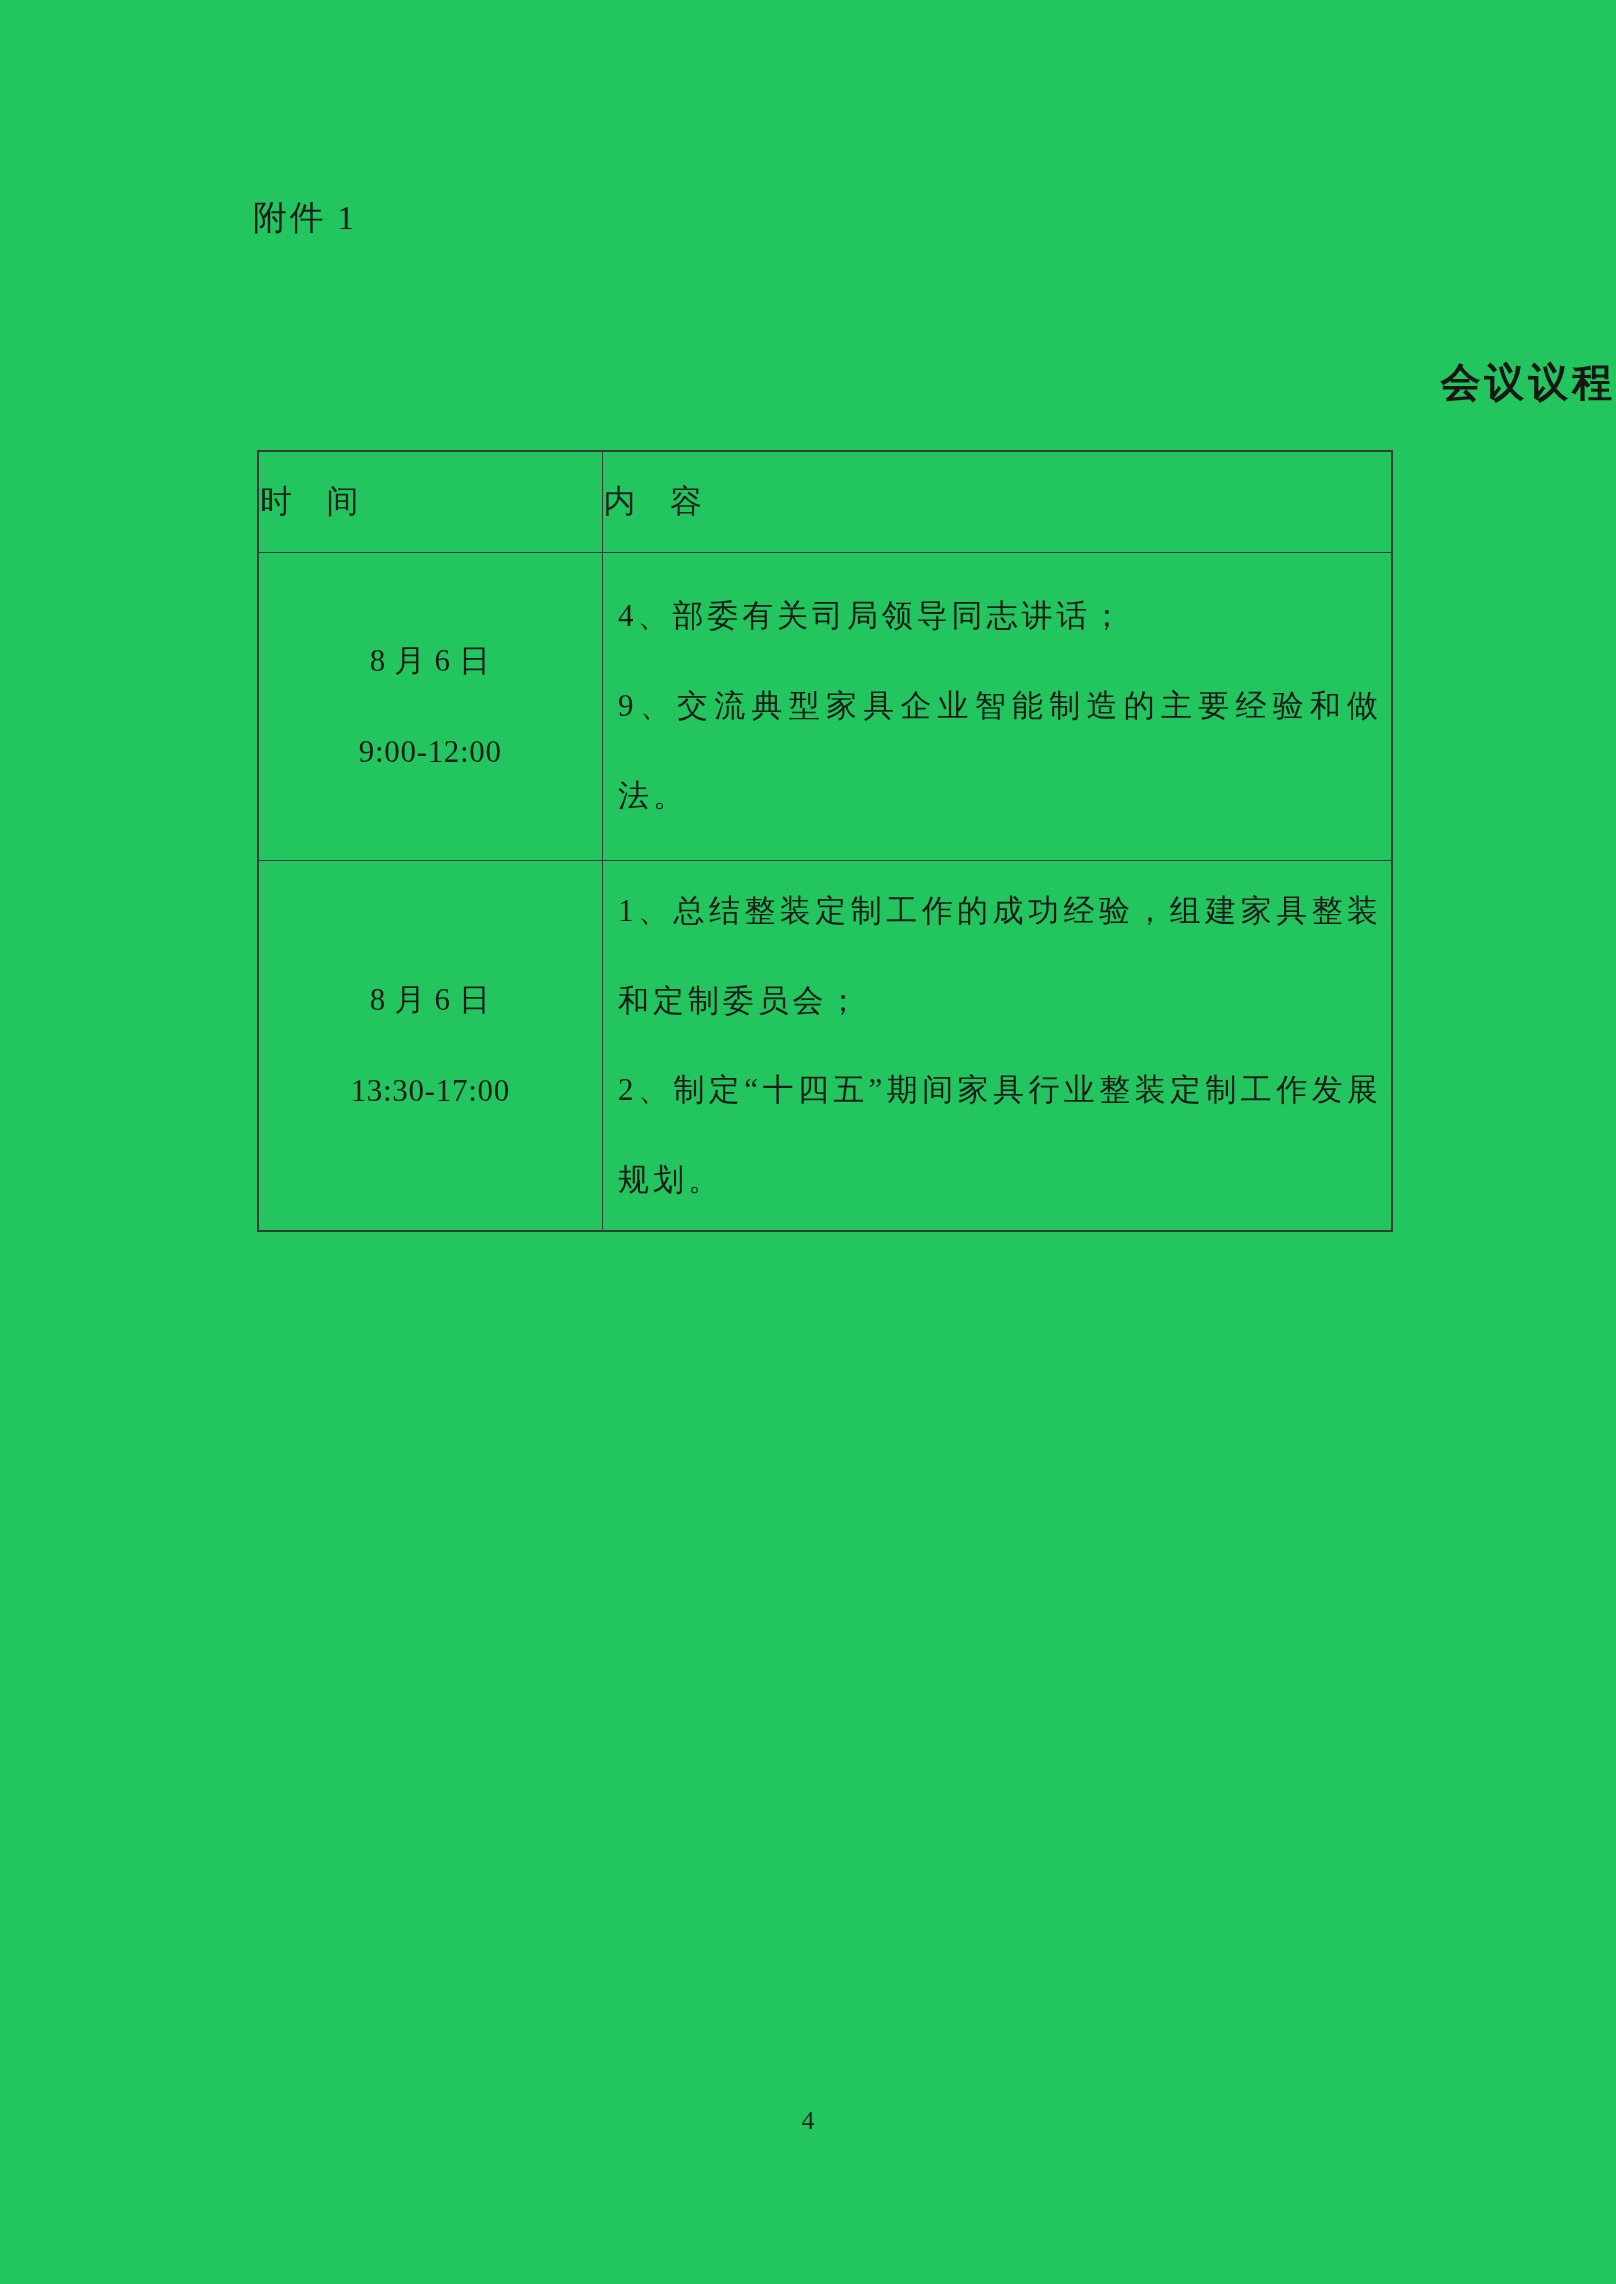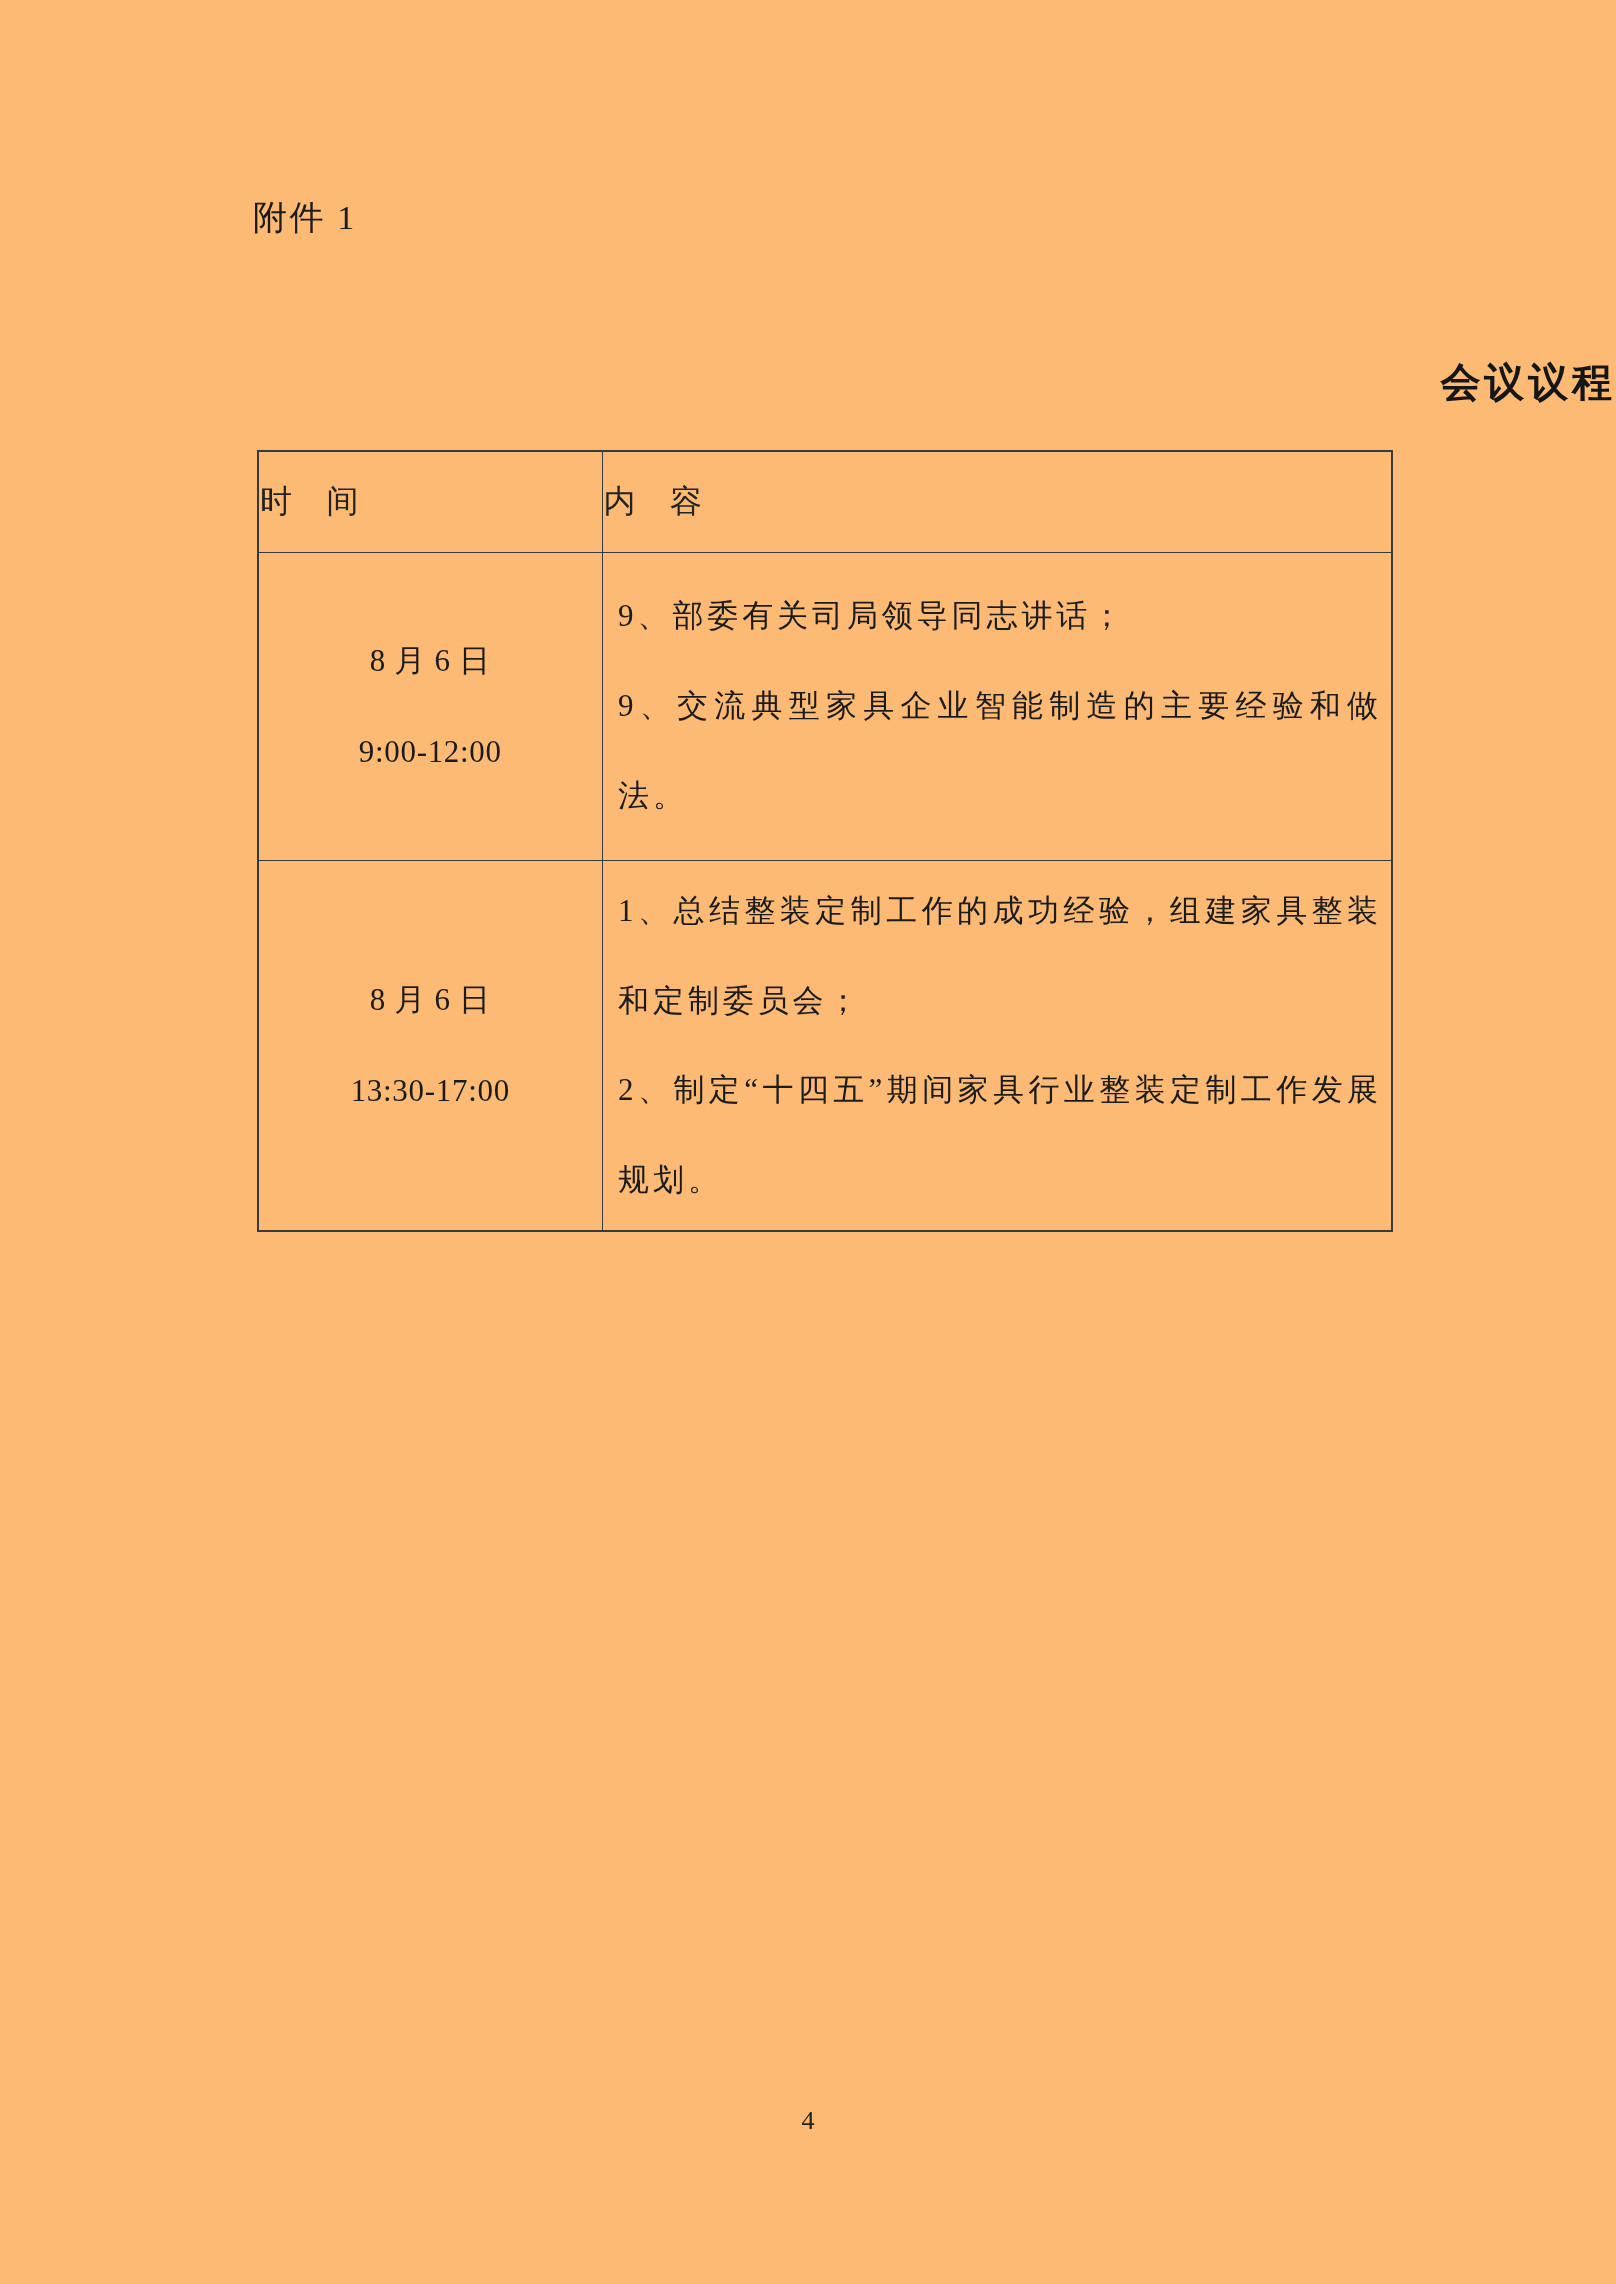--- a/index.html
+++ b/index.html
@@ -4,21 +4,21 @@
 <style>
   html, body {
     margin: 0;
     padding: 0;
     background: #ffffff;
   }
   .page {
     position: relative;
     width: 1616px;
     height: 2284px;
-    background: #fdba74;
+    background: #22c55e;
     font-family: "Liberation Serif", "DejaVu Serif", serif;
     color: #1b1b1b;
     overflow: hidden;
   }
   .attachment {
     position: absolute;
     left: 253px;
     top: 195px;
     font-size: 34px;
     letter-spacing: 2.6px;
@@ -112,21 +112,21 @@
     </tr>
 
 
 
     <tr class="row-2">
       <td class="time-cell">
         <div>8 月 6 日</div>
         <div>9:00-12:00</div>
       </td>
       <td class="content-cell">
-        <div>9、部委有关司局领导同志讲话；</div>
+        <div>4、部委有关司局领导同志讲话；</div>
         <div>9、交流典型家具企业智能制造的主要经验和做法。</div>
       </td>
     </tr>
 
     <tr class="row-3">
       <td class="time-cell">
         <div>8 月 6 日</div>
         <div>13:30-17:00</div>
       </td>
       <td class="content-cell">

